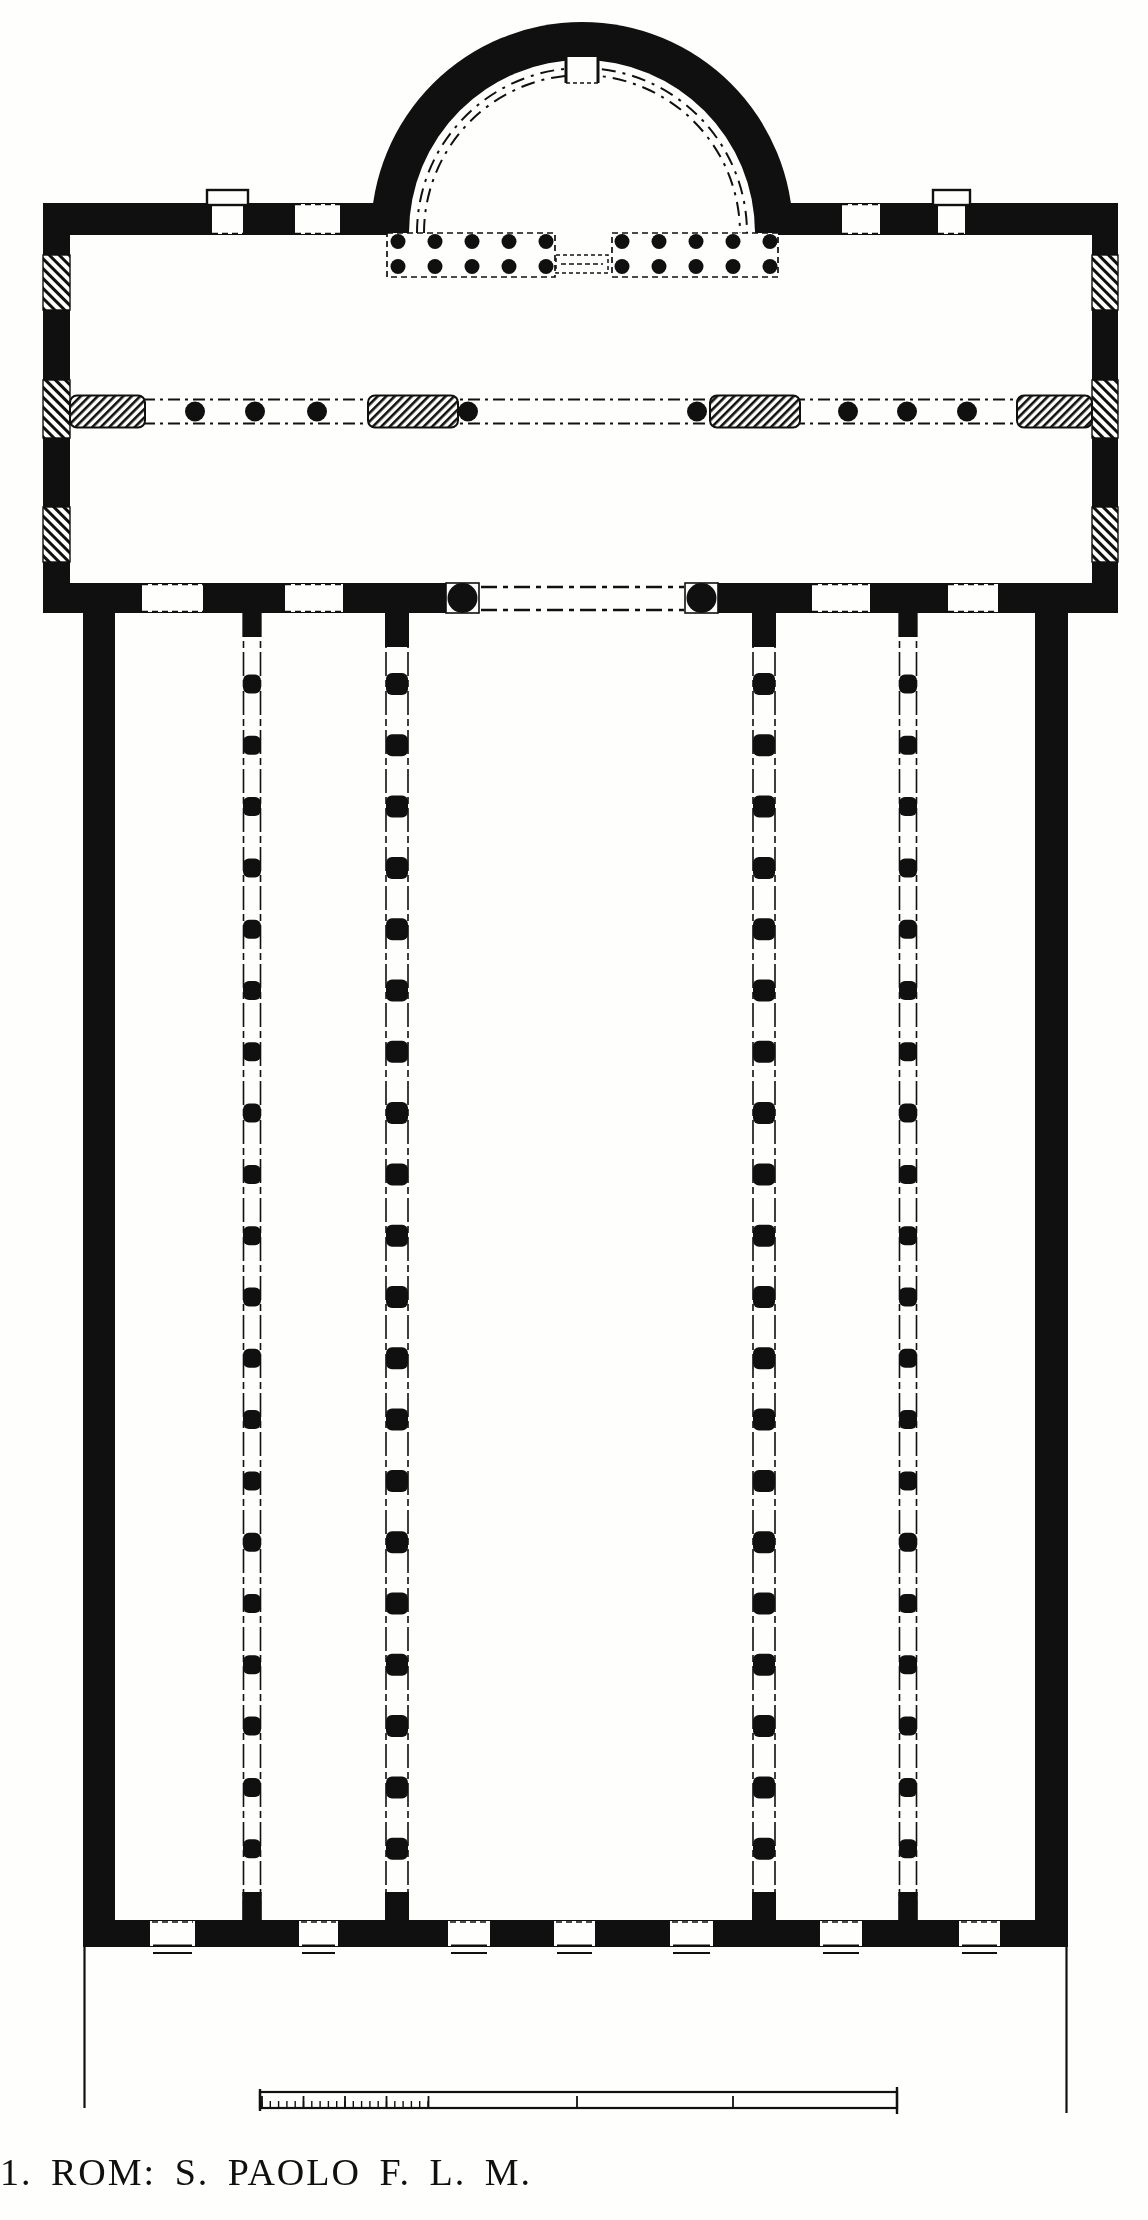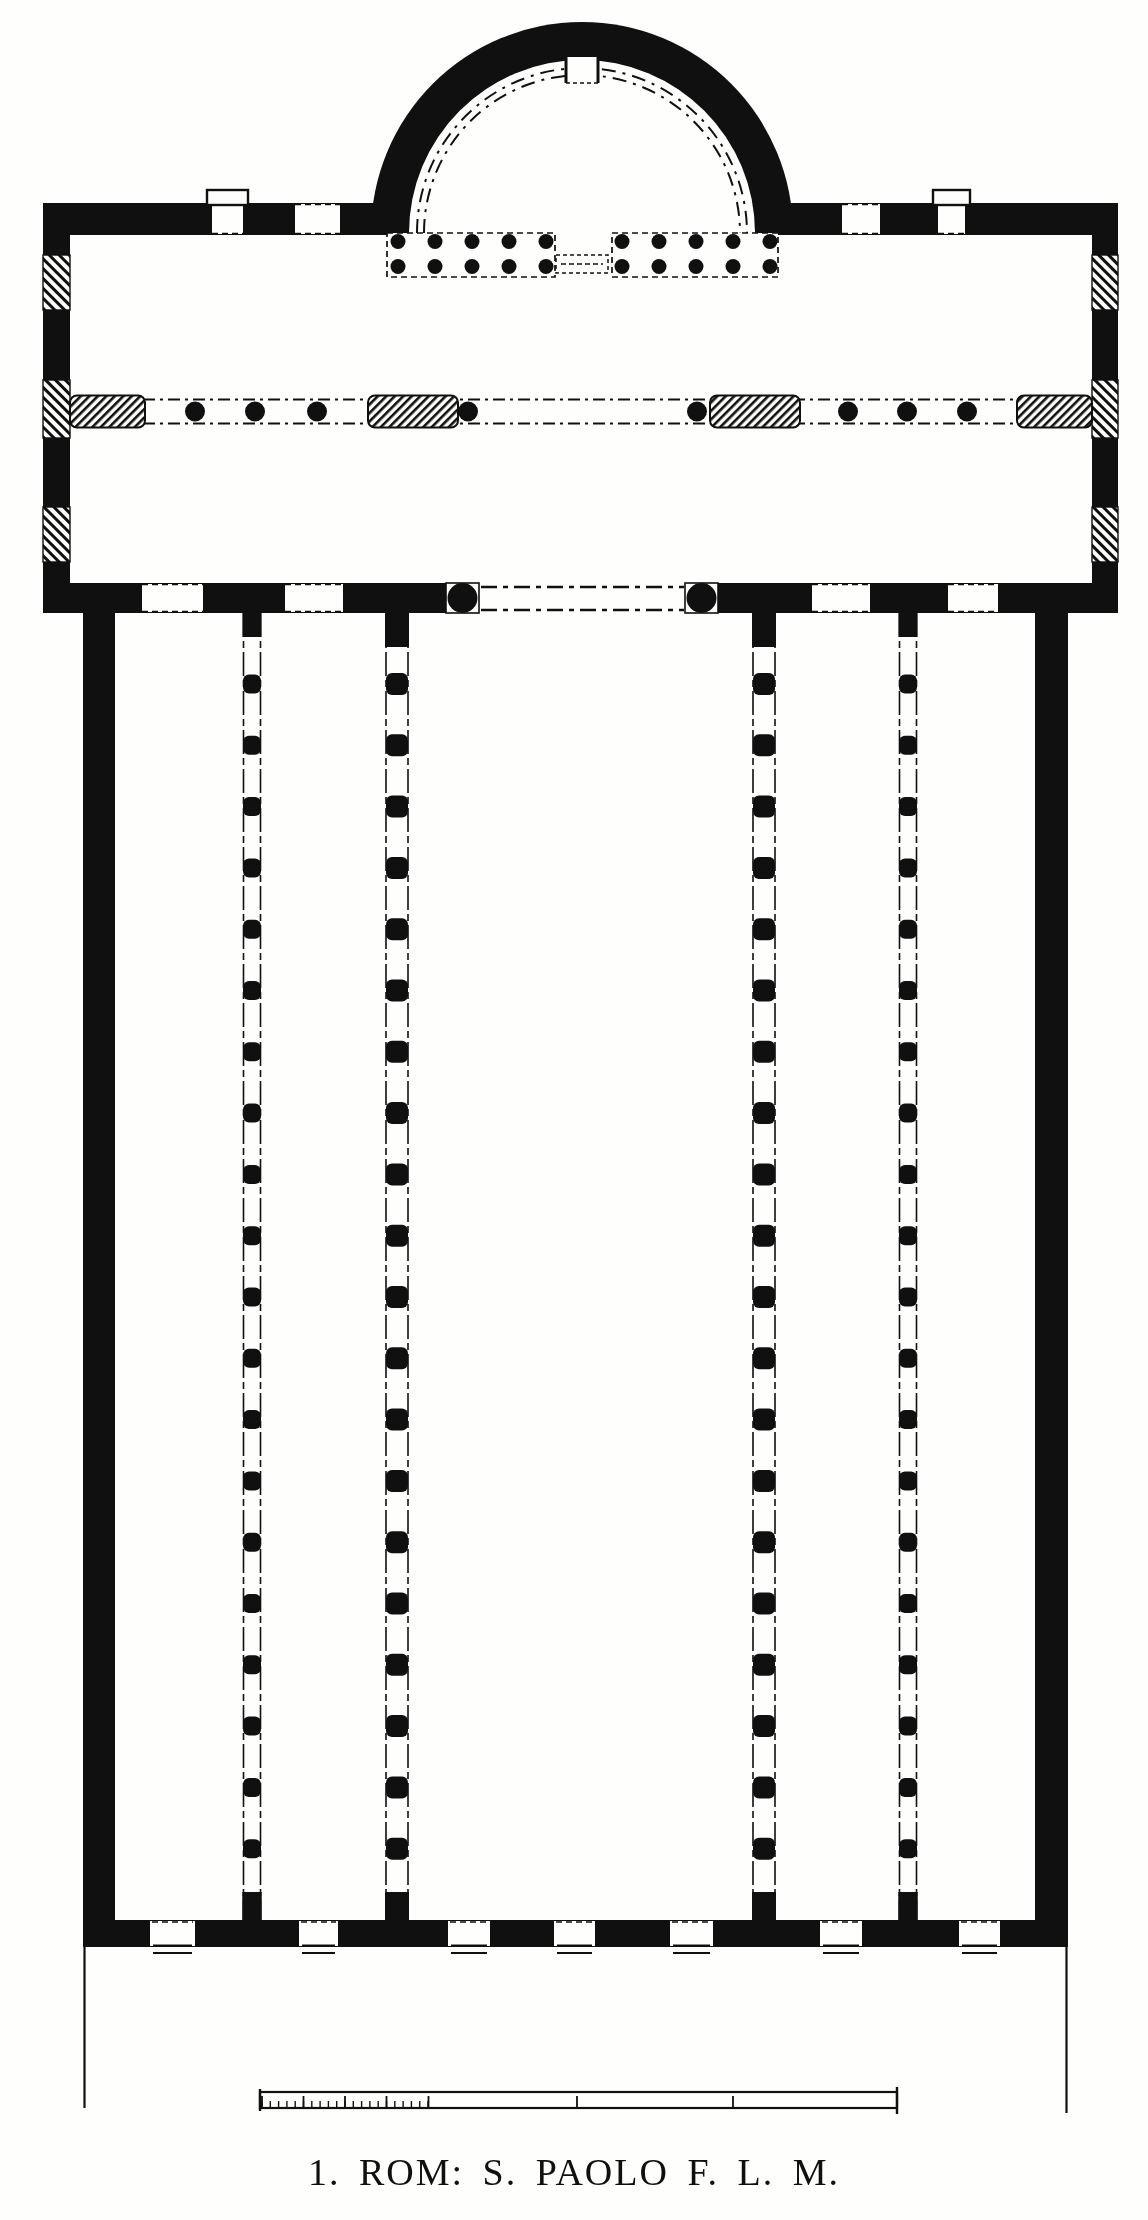--- a/index.html
+++ b/index.html
@@ -8,21 +8,21 @@
     width:1148px;height:2220px;
     margin:0 auto;
     background:#fefefc;
     font-family:"Liberation Serif", serif;
     overflow:hidden;
   }
   .plate svg{position:absolute;left:0;top:0;}
   .caption{
     position:absolute;
     left:0;top:2150px;width:100%;
-    text-align:center;
+    text-align:left;
     font-size:38px;
     letter-spacing:2px;
     word-spacing:7px;
     color:#101010;
     font-family:"Liberation Serif", serif;
     white-space:nowrap;
   }
 </style>
 </head>
 <body>

